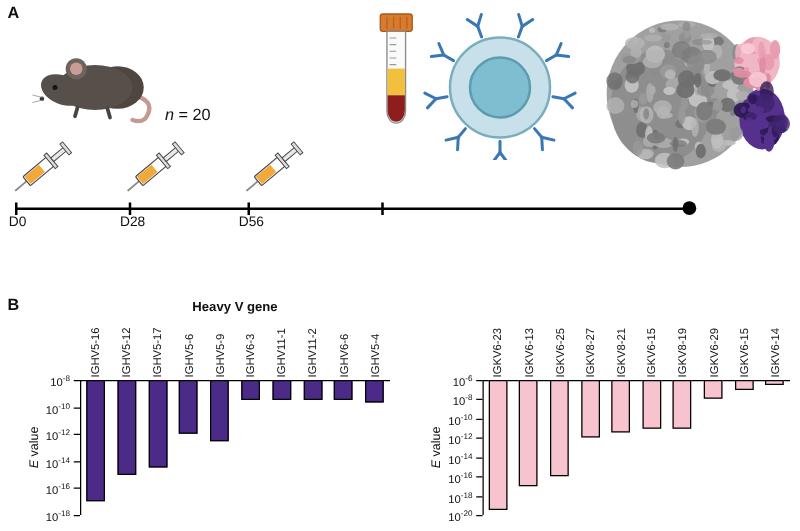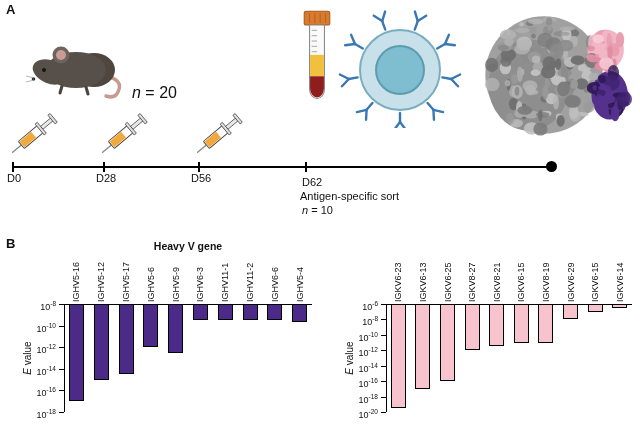--- a/index.html
+++ b/index.html
@@ -9,21 +9,21 @@
   }
   .panel-label { position:absolute; font-size:13px; font-weight:bold; }
   
   .abs { position:absolute; }
   .tl-line { position:absolute; left:13px; top:166px; width:539px; height:2px; background:#000; }
   .tl-tick { position:absolute; top:162px; width:2px; height:10px; background:#000; }
   .tl-dot  { position:absolute; left:546px; top:161px; width:11px; height:11px; border-radius:50%; background:#000; }
   .tl-label { position:absolute; top:172px; font-size:11px; }
   .tl-group { position:absolute; top:176px; font-size:11px; line-height:1.25; }
   .n-label::first-letter { font-style:italic; }
-  .mouse-n { position:absolute; left:132px; top:84px; font-size:16px; }
+  .mouse-n { position:absolute; left:132px; top:84px; font-size:13px; }
   .syringe { position:absolute; width:60px; height:19px; transform:rotate(-40deg); }
   
   .chart { position:absolute; width:300px; height:180px; }
   .chart-title { position:absolute; top:0; font-size:10.5px; font-weight:bold; text-align:center; }
   .ylabel { position:absolute; width:108px; height:12px; line-height:12px; left:-44px; top:112px;
             transform:rotate(-90deg); text-align:center; font-size:10px; }
   .ylabel::first-letter { font-style:italic; }
   .yaxis-line { position:absolute; width:1px; background:#000; }
   .baseline   { position:absolute; height:1px; background:#000; }
   .ytick-label { position:absolute; left:4px; width:34px; text-align:right; font-size:9px; height:12px; line-height:12px; }
@@ -278,25 +278,20 @@
   <div class="tl-tick" style="left:12px;"></div>
   <div class="tl-tick" style="left:103px;"></div>
   <div class="tl-tick" style="left:198px;"></div>
   <div class="tl-tick" style="left:305px;"></div>
   <div class="tl-dot"></div>
 
   <div class="tl-label" style="left:7px;">D0</div>
   <div class="tl-label" style="left:96px;">D28</div>
   <div class="tl-label" style="left:191px;">D56</div>
 
-  <div class="tl-group" style="left:300px;">
-    <div style="margin-left:2px;">D62</div>
-    <div>Antigen-specific sort</div>
-    <div class="n-label" style="margin-left:2px;">n = 10</div>
-  </div>
 
 
   <div class="panel-label" style="left:6px; top:236px;">B</div>
 
   <div class="chart" style="left:18px; top:240px;">
     <div class="chart-title" style="left: 46px; width: 248px;">Heavy V gene</div>
     <div class="ylabel">E value</div>
     <div class="yaxis-line" style="left: 46px; top: 64px; height: 108px;"></div>
     <div class="baseline" style="left: 46px; top: 64px; width: 248px;"></div>
   <div class="ytick-label" style="top: 58px;">10<sup>-8</sup></div>

